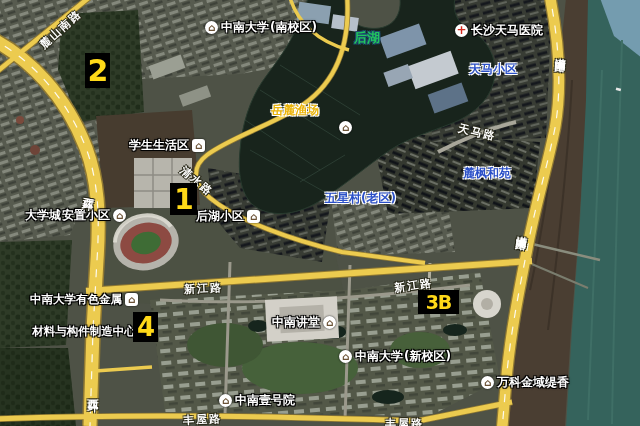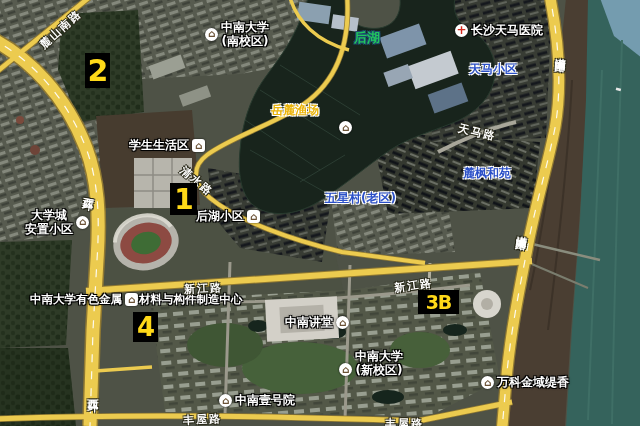--- a/index.html
+++ b/index.html
@@ -6,23 +6,23 @@
   .stage{position:relative;width:640px;height:426px;overflow:hidden;
          font-family:"DejaVu Sans","Liberation Sans",sans-serif;
          background:#4e5246;user-select:none;}
   .stage svg.bg{position:absolute;left:0;top:0;}
 
   
   .lbl{position:absolute;white-space:nowrap;line-height:1.05;pointer-events:auto;}
   .poi{display:flex;align-items:center;gap:3px;}
   .poi b,.nf b{font-size:12px;font-weight:bold;color:#fff;
      text-shadow:-1px -1px 0 #000,1px -1px 0 #000,-1px 1px 0 #000,1px 1px 0 #000,0 0 3px #000;}
-  .col{display:flex;flex-direction:column;align-items:center;gap:1px;}
+  .col{display:flex;flex-direction:row;align-items:center;gap:1px;}
   .bot{align-items:flex-end;}
-  .nf{display:flex;flex-direction:row;align-items:center;gap:1px;}
+  .nf{display:flex;flex-direction:column;align-items:center;gap:19px;}
   .nf .row{display:flex;align-items:center;gap:3px;}
   .nf b{font-size:11.5px;}
 
   .icn{width:13px;height:13px;background:#fff;display:inline-flex;align-items:center;
        justify-content:center;flex:none;box-shadow:0 0 2px rgba(0,0,0,.9);}
   .c{border-radius:50%;} .sq{border-radius:3px;}
   .gh::after{content:"⌂";color:#6b5236;font-size:10px;font-weight:bold;line-height:1;}
   .gx::after{content:"+";color:#d42b20;font-size:12px;font-weight:900;line-height:1;margin-top:-1px;}
 
   .road span{font-size:11px;font-weight:bold;color:#fff;letter-spacing:2px;
@@ -205,21 +205,21 @@
   </div>
 
   <div class="lbl nf" style="left:30px;top:293px">
     <span class="row">
       <b>中南大学有色金属</b>
       <span class="icn sq gh"></span>
     </span>
     <b>材料与构件制造中心</b>
   </div>
 
-  <div class="lbl poi" style="left:285px;top:316px">
+  <div class="lbl poi" style="left:272px;top:316px">
     <b>中南讲堂</b>
     <span class="icn c gh"></span>
   </div>
 
   <div class="lbl poi bot" style="left:339px;top:350px">
     <span class="icn c gh"></span>
     <span class="col">
       <b>中南大学</b>
       <b>(新校区)</b>
     </span>

